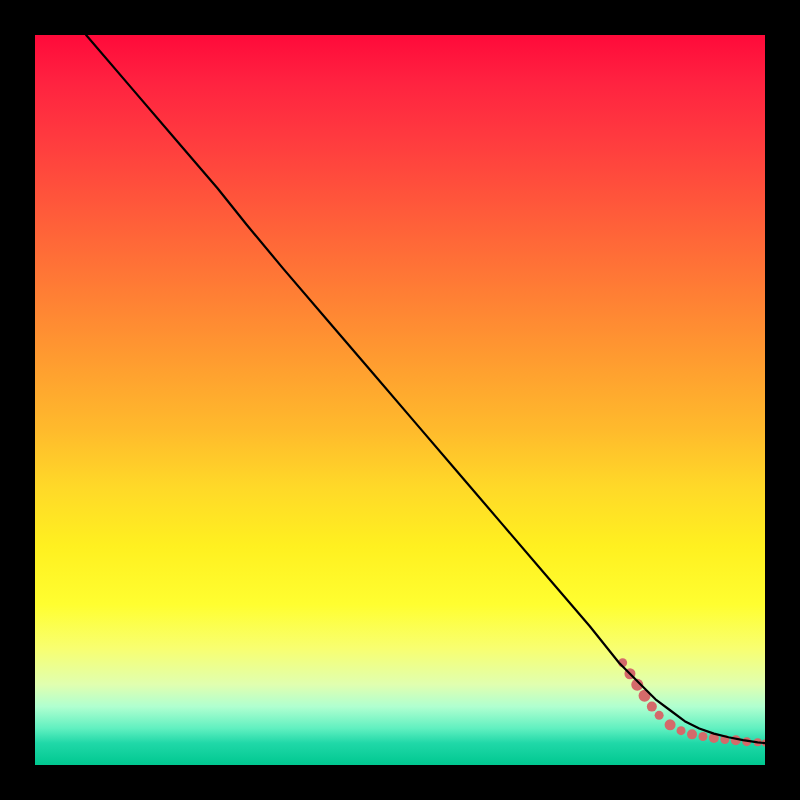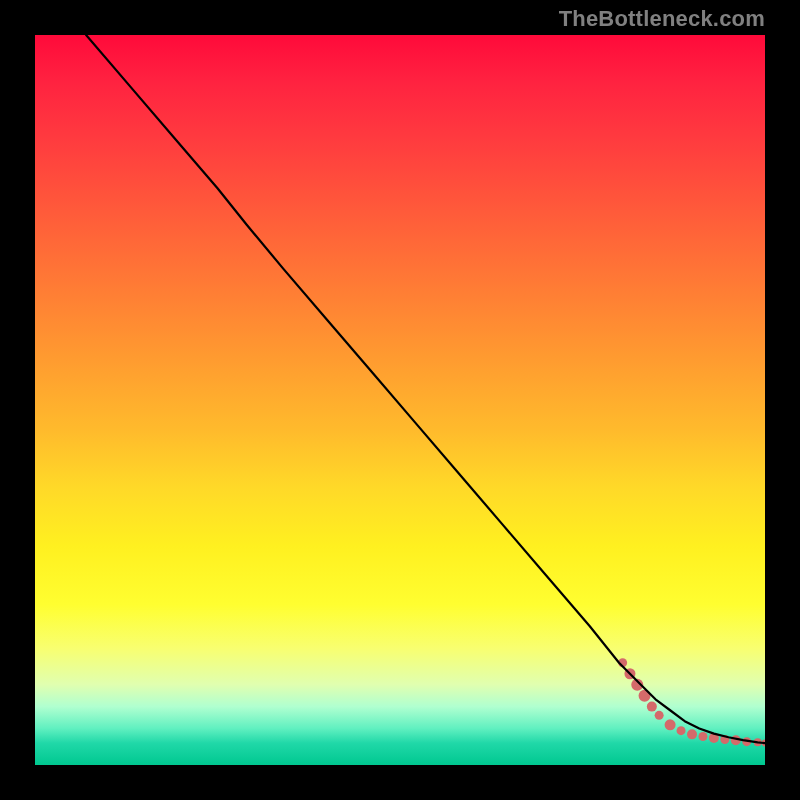--- a/index.html
+++ b/index.html
@@ -71,21 +71,20 @@
   }
   .scatter circle {
     fill: #d46a6a; 
     stroke: none;
   }
 </style>
 </head>
 <body>
 
 <div class="stage">
-  <div class="watermark">TheBottleneck.com</div>
 
   <div class="plot">
     <svg class="overlay" viewBox="0 0 730 730" preserveAspectRatio="none">
       <g class="scatter">
           <circle cx="587.65" cy="627.80" r="4.5" fill="#d46a6a"></circle>
           <circle cx="594.95" cy="638.75" r="5.5" fill="#d46a6a"></circle>
           <circle cx="602.25" cy="649.70" r="6" fill="#d46a6a"></circle>
           <circle cx="609.55" cy="660.65" r="6" fill="#d46a6a"></circle>
           <circle cx="616.85" cy="671.60" r="5" fill="#d46a6a"></circle>
           <circle cx="624.15" cy="680.36" r="4.5" fill="#d46a6a"></circle>

